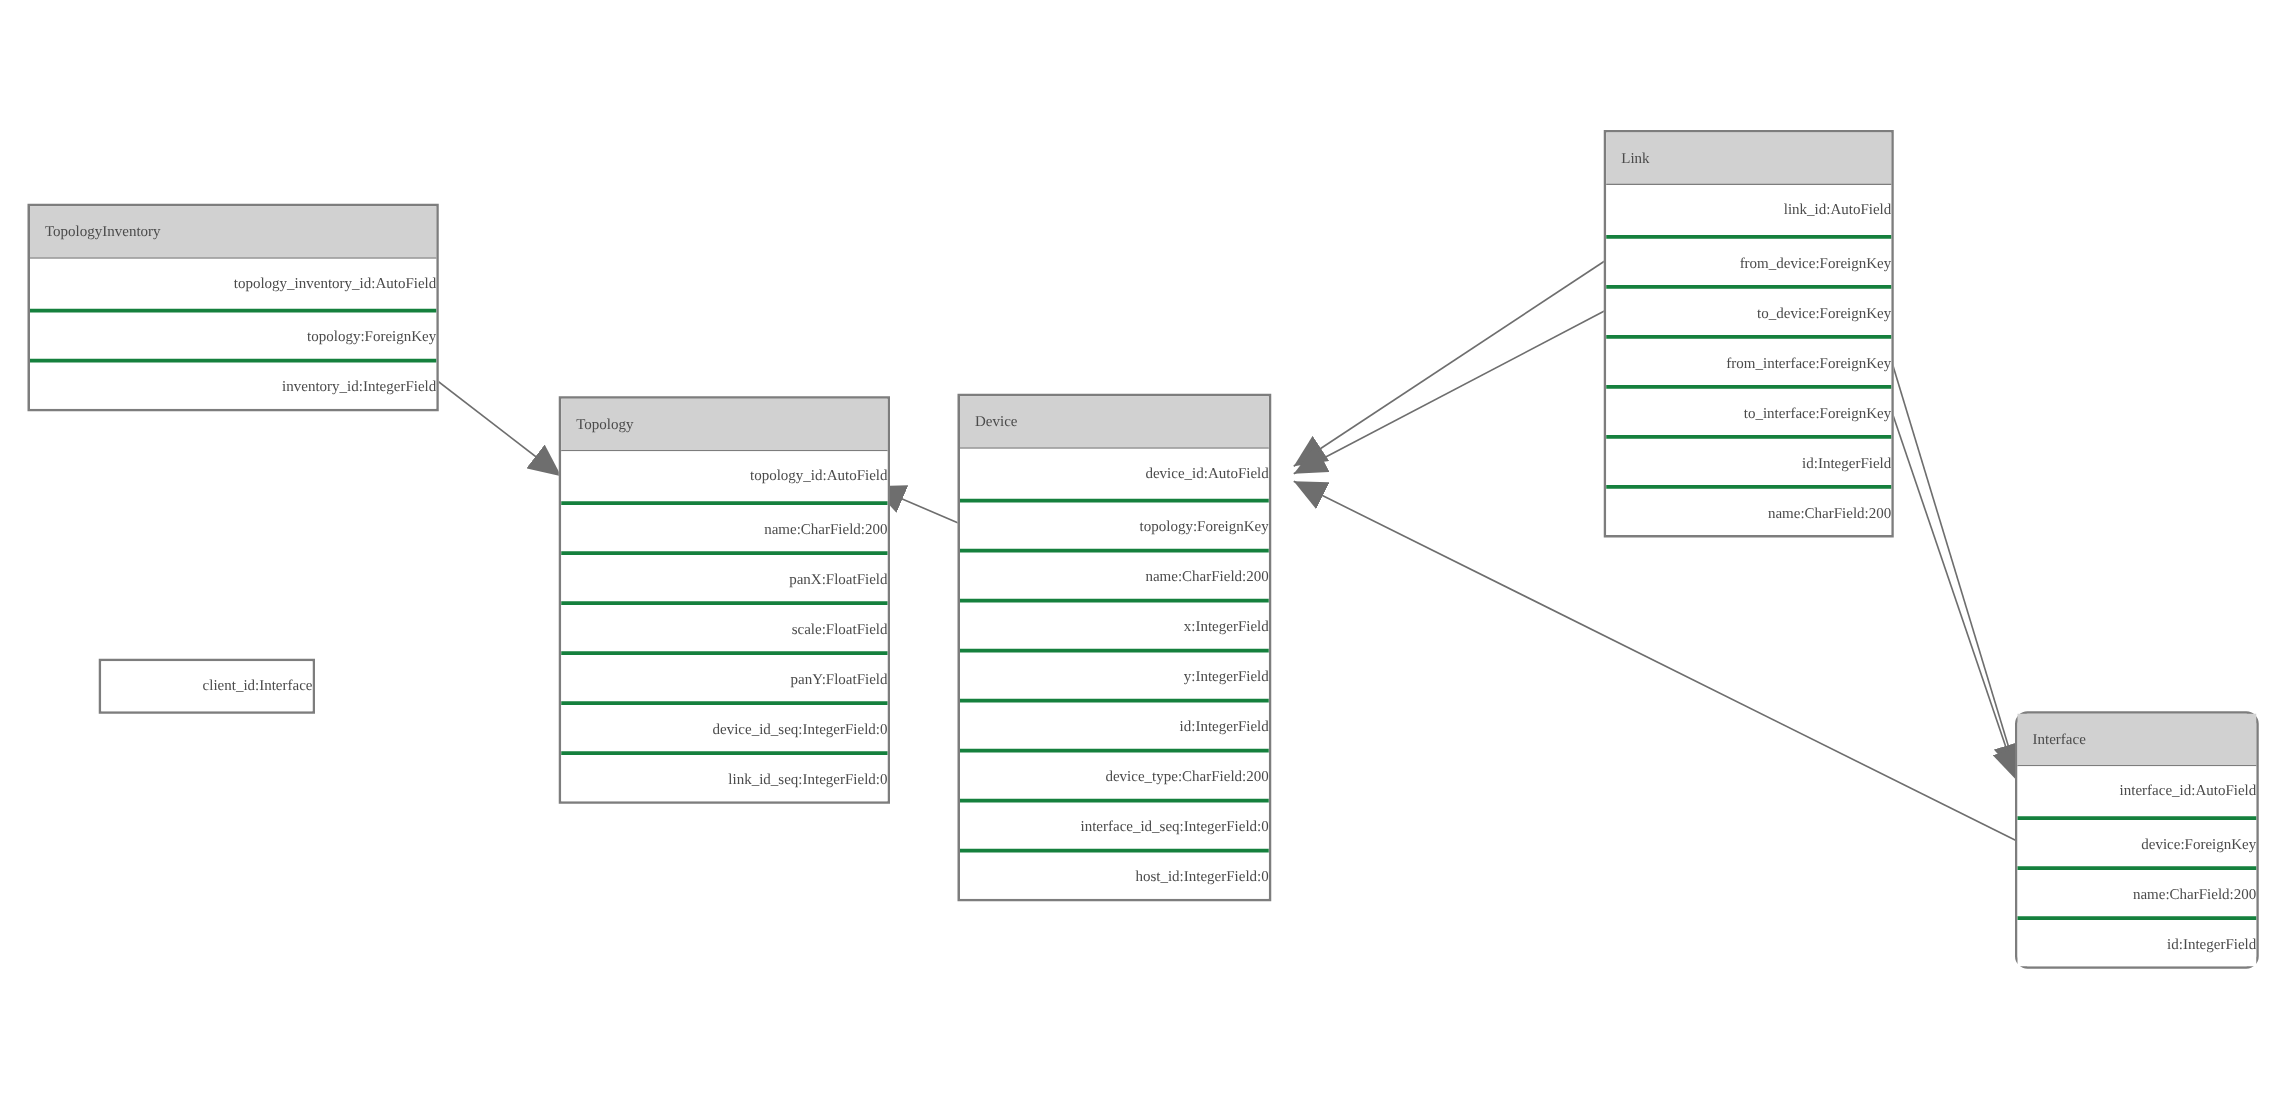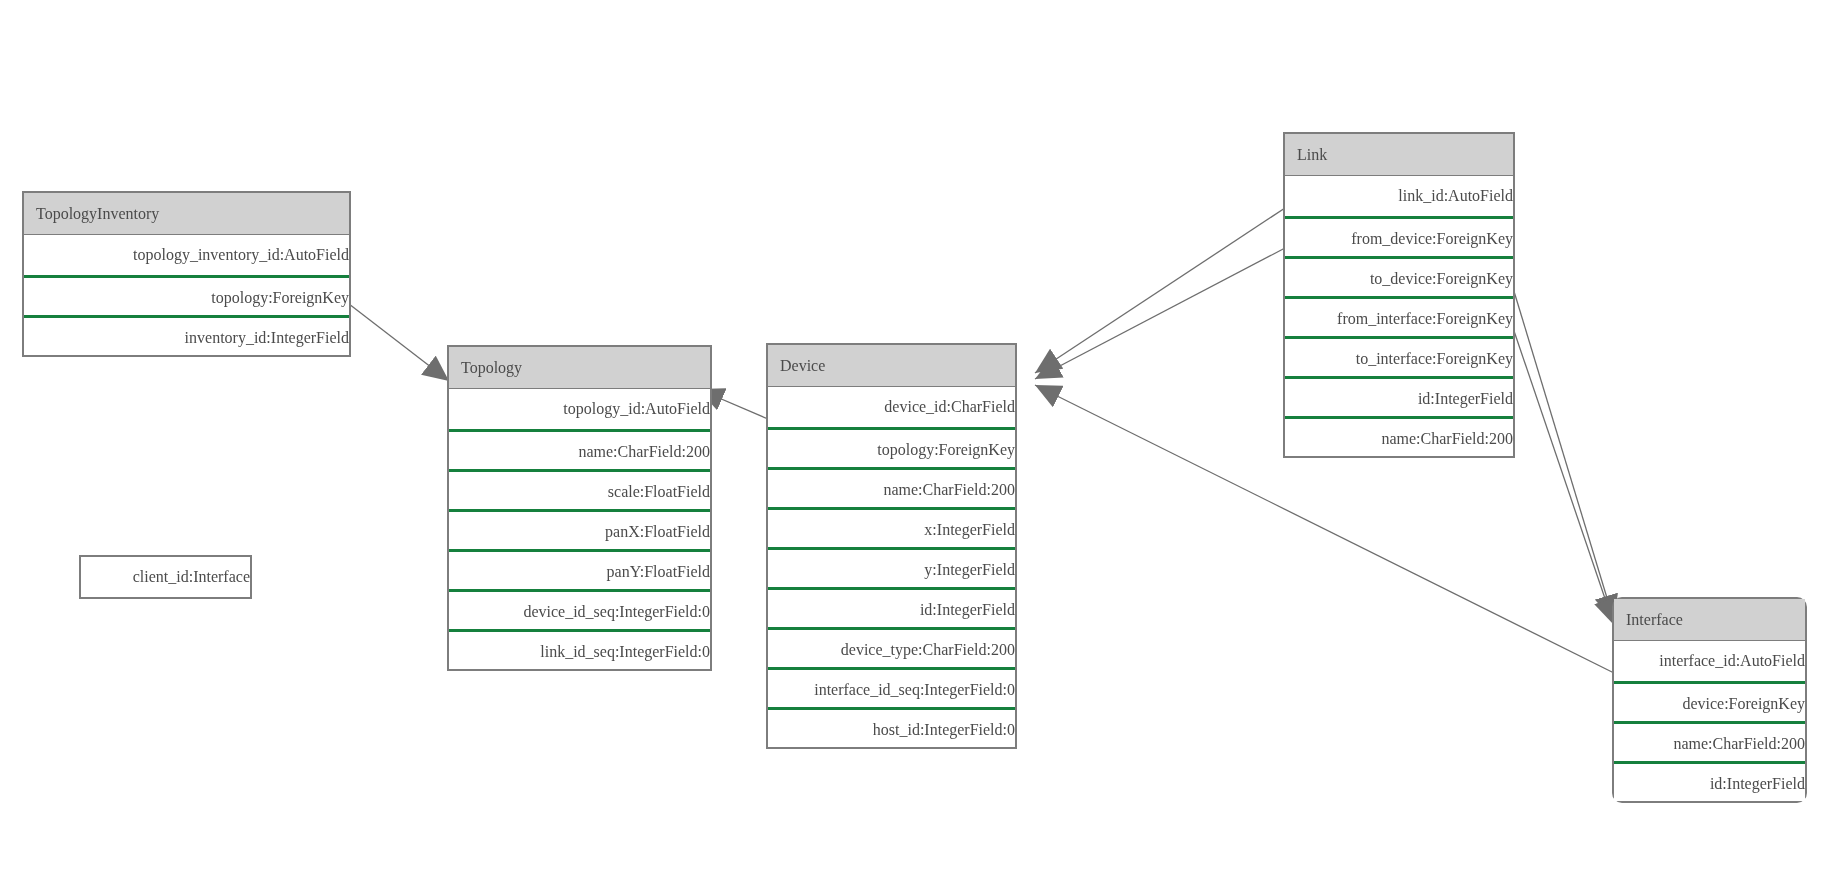--- a/index.html
+++ b/index.html
@@ -22,22 +22,21 @@
     width: 1824px;
     height: 874px;
     pointer-events: none;
   }
   .entity {
     position: absolute;
     box-sizing: border-box;
     border: 2px solid #7d7d7d;
     background: #ffffff;
     color: #4b4b4b;
-    font-size: 16px;
-    margin-top: 28px;
+    font-size: 12px;
   }
   .entity-header {
     box-sizing: border-box;
     height: 42px;
     line-height: 41px;
     background: #d1d1d1;
     border-bottom: 1px solid #7d7d7d;
     padding-left: 12px;
     white-space: nowrap;
     overflow: hidden;
@@ -88,38 +87,38 @@
         <div class="row">topology:ForeignKey</div>
         <div class="row">inventory_id:IntegerField</div>
       </div>
   </div>
 
   <div class="entity" style="left:447px; top:317px; width:265px;">
     <div class="entity-header">Topology</div>
     <div class="entity-rows">
         <div class="row">topology_id:AutoField</div>
         <div class="row">name:CharField:200</div>
+        <div class="row">panX:FloatField</div>
         <div class="row">scale:FloatField</div>
-        <div class="row">panX:FloatField</div>
         <div class="row">panY:FloatField</div>
         <div class="row">device_id_seq:IntegerField:0</div>
         <div class="row">link_id_seq:IntegerField:0</div>
       </div>
   </div>
 
   <div class="entity" style="left:79px; top:527px; width:173px;">
     <div class="entity-rows">
         <div class="row">client_id:Interface</div>
       </div>
   </div>
 
   <div class="entity" style="left:766px; top:315px; width:251px;">
     <div class="entity-header">Device</div>
     <div class="entity-rows">
-        <div class="row">device_id:CharField</div>
+        <div class="row">device_id:AutoField</div>
         <div class="row">topology:ForeignKey</div>
         <div class="row">name:CharField:200</div>
         <div class="row">x:IntegerField</div>
         <div class="row">y:IntegerField</div>
         <div class="row">id:IntegerField</div>
         <div class="row">device_type:CharField:200</div>
         <div class="row">interface_id_seq:IntegerField:0</div>
         <div class="row">host_id:IntegerField:0</div>
       </div>
   </div>

